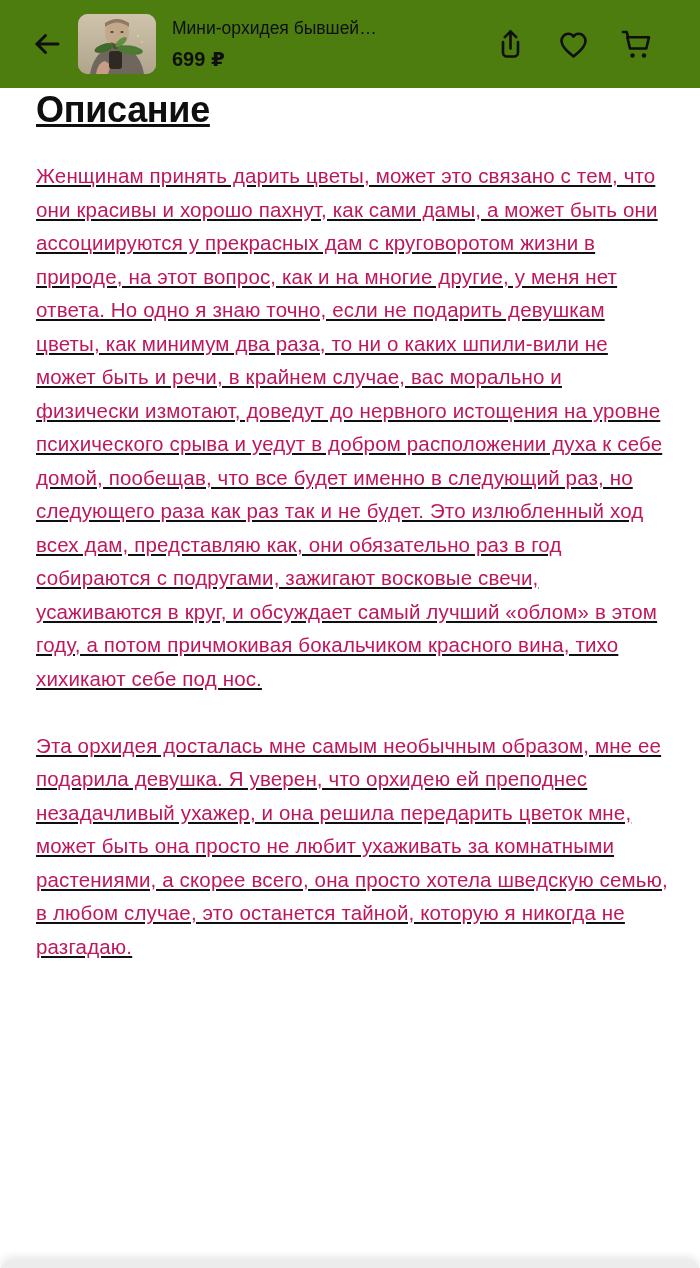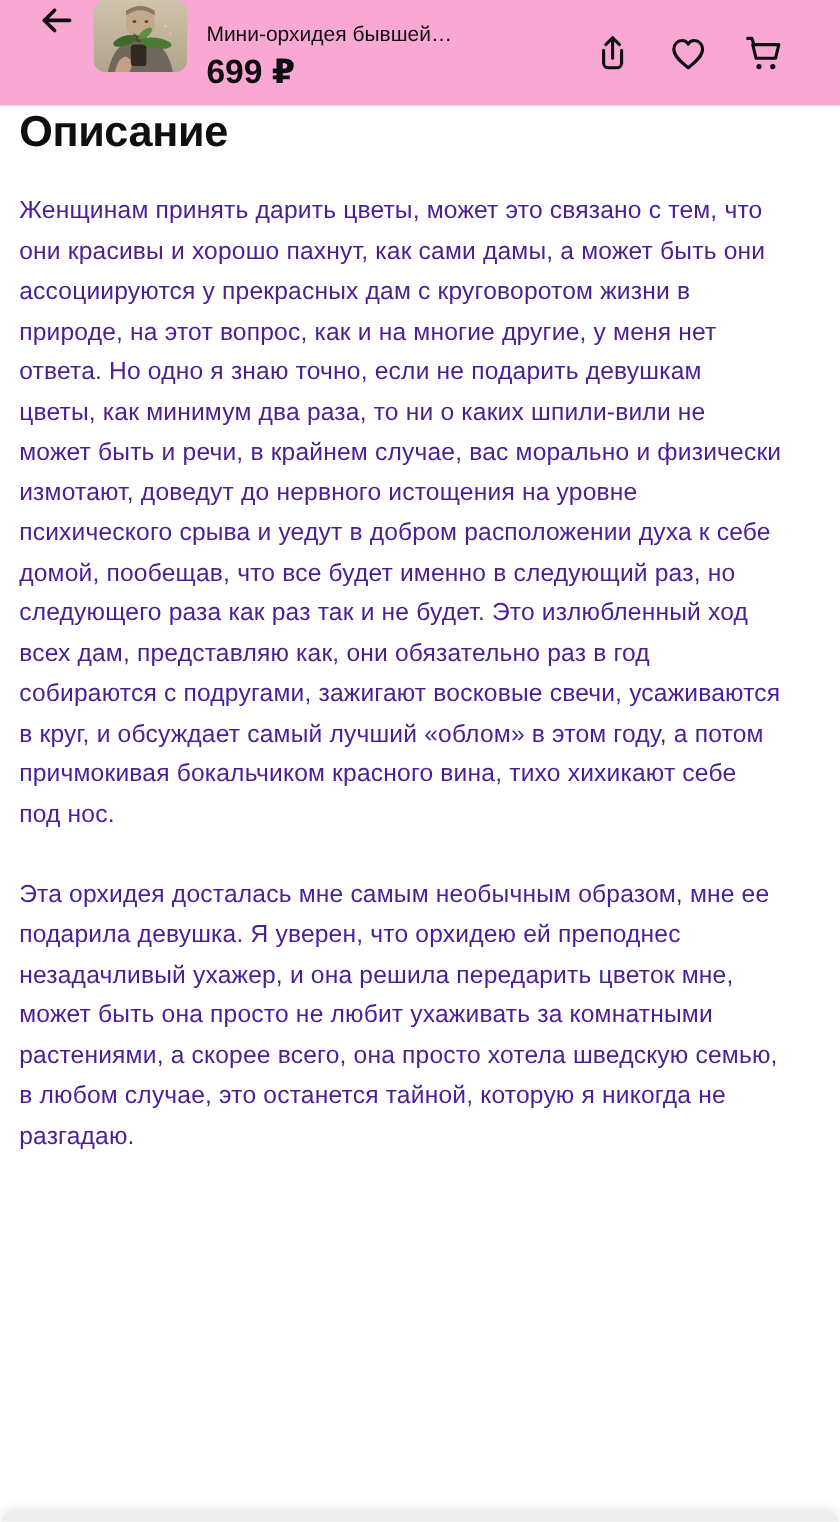--- a/index.html
+++ b/index.html
@@ -8,57 +8,57 @@
     width:700px; height:1268px;
     position:relative; overflow:hidden;
     font-family:"Liberation Sans","DejaVu Sans",sans-serif;
     color:#0f0f0f;
   }
   .screen { position:absolute; inset:0; background:#fff; }
 
   
   header {
     position:absolute; top:0; left:0; right:0; height:88px;
-    display:flex; 
+    display:flex; align-items:center;
     padding:0 46px 0 30px;
-    background:#f9a8d4;
+    background:#4d7c0f;
   }
   .icon-btn {
     background:none; border:none; padding:0; cursor:pointer;
     display:flex; align-items:center; justify-content:center;
     flex:0 0 auto;
   }
   .back-btn { width:34px; height:34px; margin-right:14px; }
   .thumb {
     width:78px; height:60px; border-radius:10px; overflow:hidden;
     flex:0 0 auto; margin-right:16px; cursor:pointer;
     background:#c4b79f;
   }
   .thumb svg { display:block; }
   .title-block { display:flex; flex-direction:column; justify-content:center; min-width:0; }
   .product-title {
     font-size:17.5px; line-height:22px; color:#0f0f0f;
     white-space:nowrap; overflow:hidden; max-width:270px;
   }
-  .product-price { font-size:28px; line-height:25px; font-weight:700; margin-top:8px; }
+  .product-price { font-size:20px; line-height:25px; font-weight:700; margin-top:8px; }
   .spacer { flex:1 1 auto; }
   .actions { display:flex; align-items:center; gap:27px; }
   .actions .icon-btn { width:36px; height:38px; }
 
   
   main {
-    position:absolute; top:88px; left:16px; right:30px;
+    position:absolute; top:88px; left:36px; right:30px;text-decoration:underline;
   }
   h1 {
     font-size:36px; line-height:44px; font-weight:700;
     letter-spacing:-0.3px; margin-bottom:27px; color:#0f0f0f;
   }
   .description-text p {
     font-size:20.5px; line-height:33.5px; letter-spacing:0.15px;
-    color:#4c1d95; margin-bottom:33.5px; max-width:636px;
+    color:#be185d; margin-bottom:33.5px; max-width:636px;
   }
   .description-text p:last-child { margin-bottom:0; }
 
   
   .next-sheet {
     position:absolute; left:0; right:0; bottom:-4px; height:12px;
     background:#ececec;
     border-radius:18px 18px 0 0;
     box-shadow:0 -3px 9px rgba(0,0,0,0.10);
   }

